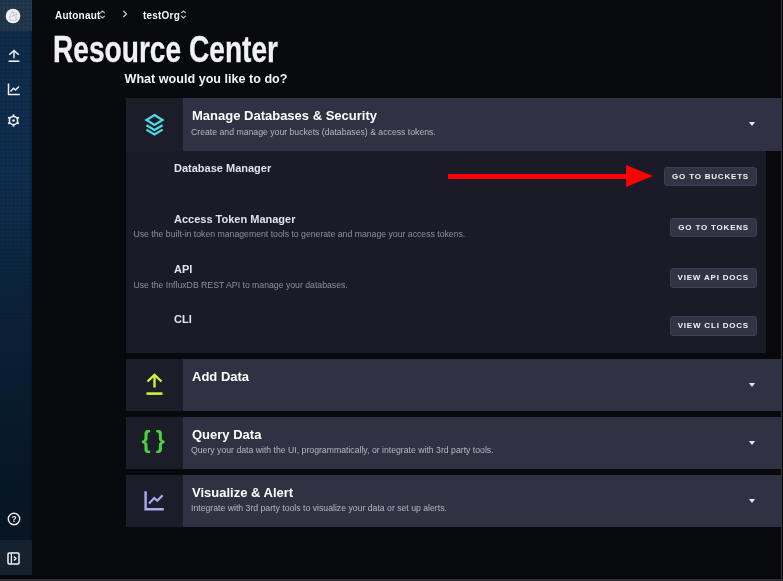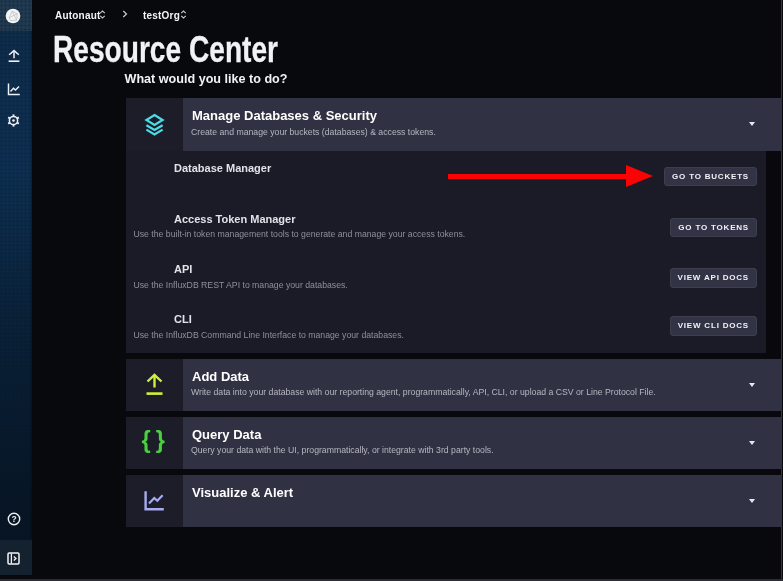--- a/index.html
+++ b/index.html
@@ -114,51 +114,50 @@
     <div class="abs caret" style="left:623px;top:24px"></div>
   </div>
 
   <div class="abs" id="expand">
     <div class="abs rtitle" style="top:11px">Database Manager</div>
     <div class="abs rtitle" style="top:62px">Access Token Manager</div>
     <div class="abs rsub" style="top:78.5px">Use the built-in token management tools to generate and manage your access tokens.</div>
     <div class="abs rtitle" style="top:112px">API</div>
     <div class="abs rsub" style="top:129px">Use the InfluxDB REST API to manage your databases.</div>
     <div class="abs rtitle" style="top:162.5px">CLI</div>
-    <div class="abs rsub" style="top:179px">Use the InfluxDB Command Line Interface to manage your databases.</div>
     <div class="abs btn" style="right:9px;top:16px">GO TO BUCKETS</div>
     <div class="abs btn" style="right:9px;top:67px">GO TO TOKENS</div>
     <div class="abs btn" style="right:9px;top:117.5px">VIEW API DOCS</div>
     <div class="abs btn" style="right:9px;top:165.5px">VIEW CLI DOCS</div>
 
     <div class="abs" style="left:322px;top:23px;width:178px;height:5.2px;background:#fb0204"></div>
     <div class="abs" style="left:499.5px;top:14.4px;width:0;height:0;border-top:11.2px solid transparent;border-bottom:11.2px solid transparent;border-left:27px solid #fb0204"></div>
   </div>
 
   <div class="abs card" style="top:358.5px">
     <div class="abs ipanel"></div>
     <svg class="abs" style="left:19px;top:14px" width="19" height="23" viewBox="0 0 19 23">
       <path d="M2.5 8.5 L9.5 1.8 L16.5 8.5" fill="none" stroke="#cdf23c" stroke-width="2.4"></path>
       <path d="M9.5 3 L9.5 14.5" stroke="#cdf23c" stroke-width="2.4"></path>
       <path d="M1.5 20.6 L17.5 20.6" stroke="#cdf23c" stroke-width="2.6"></path>
     </svg>
     <div class="abs ctitle">Add Data</div>
-    <div class="abs csub">Write data into your database with our reporting agent, programmatically, API, CLI, or upload a CSV or Line Protocol File.</div>
     <div class="abs caret" style="left:623px;top:24px"></div>
   </div>
 
   <div class="abs card" style="top:416.5px">
     <div class="abs ipanel"></div>
     <div class="abs" style="left:15.5px;top:10.5px;font-size:23.5px;font-weight:bold;color:#4ad23e;letter-spacing:5px;">{}</div>
     <div class="abs ctitle">Query Data</div>
     <div class="abs csub">Query your data with the UI, programmatically, or integrate with 3rd party tools.</div>
     <div class="abs caret" style="left:623px;top:24px"></div>
   </div>
 
   <div class="abs card" style="top:474.5px">
     <div class="abs ipanel"></div>
     <svg class="abs" style="left:18px;top:15.5px" width="21" height="21" viewBox="0 0 21 21">
       <path d="M1.6 1.2 L1.6 19.2 L19.8 19.2" fill="none" stroke="#a7abf0" stroke-width="2.4"></path>
       <path d="M5 13.5 L10.3 8 L13.3 10.8 L18.6 5.2" fill="none" stroke="#a7abf0" stroke-width="2.2"></path>
     </svg>
     <div class="abs ctitle">Visualize &amp; Alert</div>
+    <div class="abs csub">Integrate with 3rd party tools to visualize your data or set up alerts.</div>
     <div class="abs caret" style="left:623px;top:24px"></div>
   </div>
 
 </body></html>

